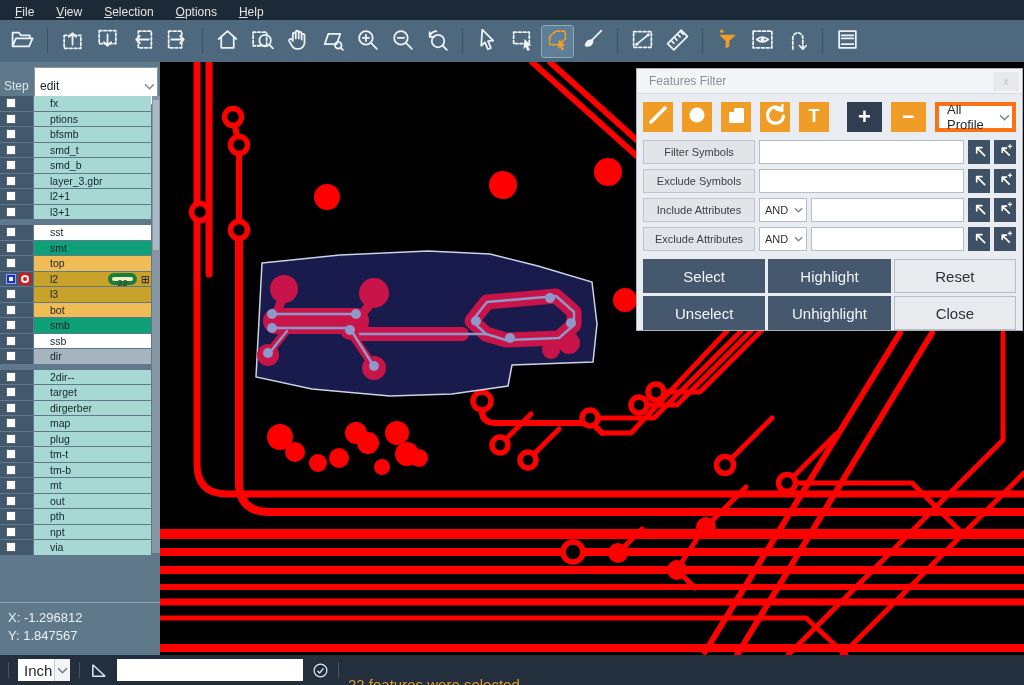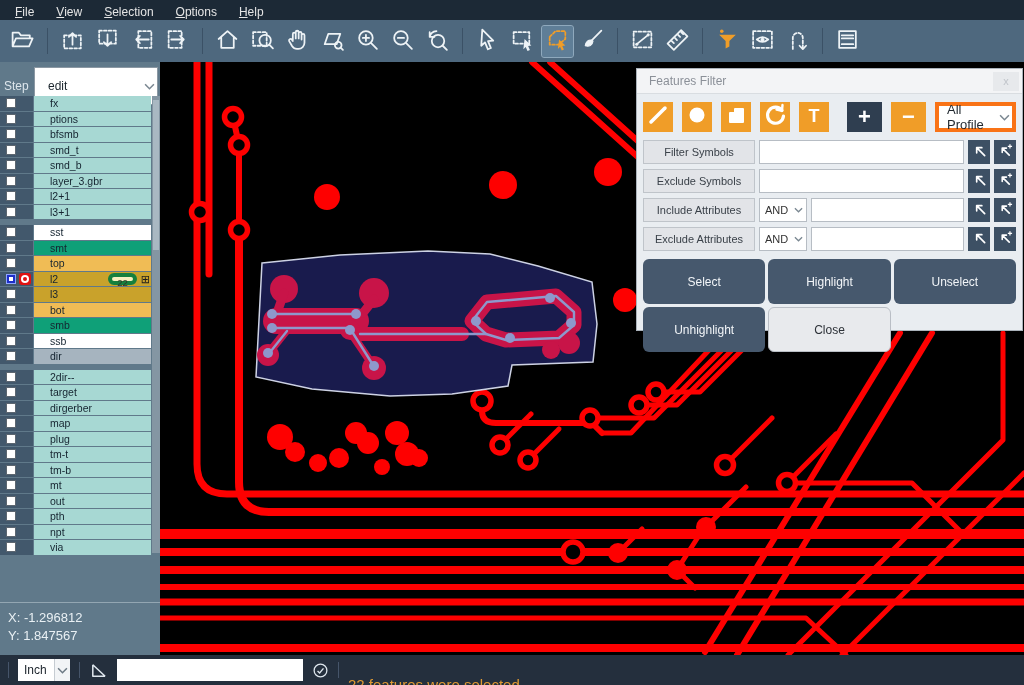--- a/index.html
+++ b/index.html
@@ -16,21 +16,21 @@
   .toolbar { height:42px; background:#4e687e; display:flex; align-items:center; padding-left:7px; gap:4px; }
   .tbtn { width:31px; height:31px; display:flex; align-items:center; justify-content:center; color:#eef3f6; border-radius:2px; flex:none; }
   .tbtn.orange { color:var(--accent_orange); }
   .tbtn.active { background:#5f7e97; outline:1px solid #8fa9bd; }
   .tsep { width:1px; height:26px; background:#3b5166; margin:0 5px; flex:none; }
   
   .main { display:flex; height:593px; }
   .sidebar { width:160px; background:#60798a; position:relative; flex:none; }
   .step-row { display:flex; align-items:center; padding:5px 2px 0 4px; }
   .step-label { color:#dde6ec; font-size:12px; width:30px; flex:none; }
-  .combo { background:#fff; border:1px solid #8b98a3; height:38px; display:flex; align-items:center; flex:1; font-size:12px; color:#1a242c; padding-left:13px; }
+  .combo { background:#fff; border:1px solid #8b98a3; height:38px; display:flex; align-items:center; flex:1; font-size:12px; color:#1a242c; padding-left:5px; }
   .chev { margin-left:auto; width:16px; height:100%; display:flex; align-items:center; justify-content:center; color:#7a8791; flex:none; }
   .layers { position:absolute; top:34px; left:0; right:0; }
   .lrow { display:flex; height:14.5px; margin-bottom:1px; align-items:stretch; }
   .gutter { width:33px; background:#42586c; display:flex; align-items:center; flex:none; padding-left:6px; gap:3px; }
   .cb { width:10px; height:10px; background:#fff; border:1px solid #5c6670; flex:none; }
   .cb.checked { background:#1d2ec9; border:1px solid #8fa6ff; display:flex; align-items:center; justify-content:center; }
   .cb.checked i { display:block; width:4px; height:4px; background:#fff; }
   .red-ind { width:12px; height:12px; background:#e01212; border-radius:3px; display:flex; align-items:center; justify-content:center; flex:none; }
   .red-ind b { display:flex; width:8px; height:8px; border-radius:50%; background:#fff; align-items:center; justify-content:center; }
   .red-ind b i { display:block; width:4px; height:4px; border-radius:50%; background:#e01212; }
@@ -68,27 +68,27 @@
   .fbtn { width:30px; height:30px; background:var(--accent_orange); display:flex; align-items:center; justify-content:center; margin-right:9px; flex:none; color:#fff; }
   .fbtn.plus  { background:#2f3e50; width:35px; margin-left:9px; font-size:22px; font-weight:bold; }
   .fbtn.minus { width:35px; font-size:22px; font-weight:bold; }
   .profile { margin-left:auto; width:93px; height:30px; background:#fff; border:4px solid #f97316; display:flex; align-items:center; padding-left:8px; font-size:13px; color:#1f262d; margin-right:0; }
   .criteria { display:flex; align-items:center; margin-bottom:5px; gap:4px; }
   .clabel { width:112px; height:24px; background:#e2e4e8; border:1px solid #bfc4ca; font-size:11px; color:#3a4149; display:flex; align-items:center; justify-content:center; flex:none; }
   .cinput { flex:1; height:24px; background:#fff; border:1px solid #b7bdc4; min-width:0; }
   .andsel { width:48px; height:24px; background:#fff; border:1px solid #b7bdc4; font-size:11px; color:#333; display:flex; align-items:center; padding-left:5px; flex:none; }
   .abtn { width:22px; height:24px; background:#3d5064; display:flex; align-items:center; justify-content:center; flex:none; color:#fff; }
   .actions { display:grid; grid-template-columns:1fr 1fr 1fr; gap:3px; margin-top:8px; }
-  .act { height:45px; display:flex; align-items:center; justify-content:center; font-size:12px;border-radius:6px; }
+  .act { height:34px; display:flex; align-items:center; justify-content:center; font-size:15px; }
   .act.dark  { background:#46586d; color:#f2f5f8; }
   .act.light { background:#e8eaed; color:#2d3238; border:1px solid #b9bec5; }
   
   .statusbar { height:30px; background:#242f3d; display:flex; align-items:center; padding-left:8px; gap:9px; }
   .ssep { width:1px; height:16px; background:#46556a; flex:none; }
-  .unit-combo { width:52px; height:22px; background:#fff; display:flex; align-items:center; font-size:12px; color:#1c242c; padding-left:6px; flex:none; }
+  .unit-combo { width:52px; height:22px; background:#fff; display:flex; align-items:center; font-size:15px; color:#1c242c; padding-left:6px; flex:none; }
   .unit-combo .chev { border-left:1px solid #c6ccd2; background:#f2f4f6; color:#6d7a85; }
   .sbicon { color:#dfe7ee; display:flex; align-items:center; justify-content:center; flex:none; }
   .cmd-input { width:186px; height:22px; background:#fff; border:0; flex:none; }
   .status-msg { color:var(--status_message); font-size:15px; white-space:nowrap;margin-top:28px; }
 </style>
 </head>
 <body>
 
 <div class="menubar" id="menubar">
     <div class="menu-item"><u>F</u>ile</div>
@@ -666,20 +666,21 @@
             <span><svg width="15" height="15" viewBox="0 0 16 16">
                 <path d="M12 13 L4.5 5.5 M4.5 10 V5.5 H9" fill="none" stroke="#fff" stroke-width="1.7" stroke-linecap="round" stroke-linejoin="round"></path>
                 <path d="M10.5 3.5 H15 M12.75 1.2 V5.8" stroke="#fff" stroke-width="1.3" fill="none"></path>
               </svg></span>
           </div>
         </div>
       </div>
     <div class="actions" id="dlg-actions">
         <div class="act dark">Select</div>
         <div class="act dark">Highlight</div>
+        <div class="act light">Reset</div>
         <div class="act dark">Unselect</div>
         <div class="act dark">Unhighlight</div>
         <div class="act light">Close</div>
       </div>
   </div>
 </div>
 
 <div class="statusbar">
   <div class="ssep"></div>
   <div class="unit-combo">

